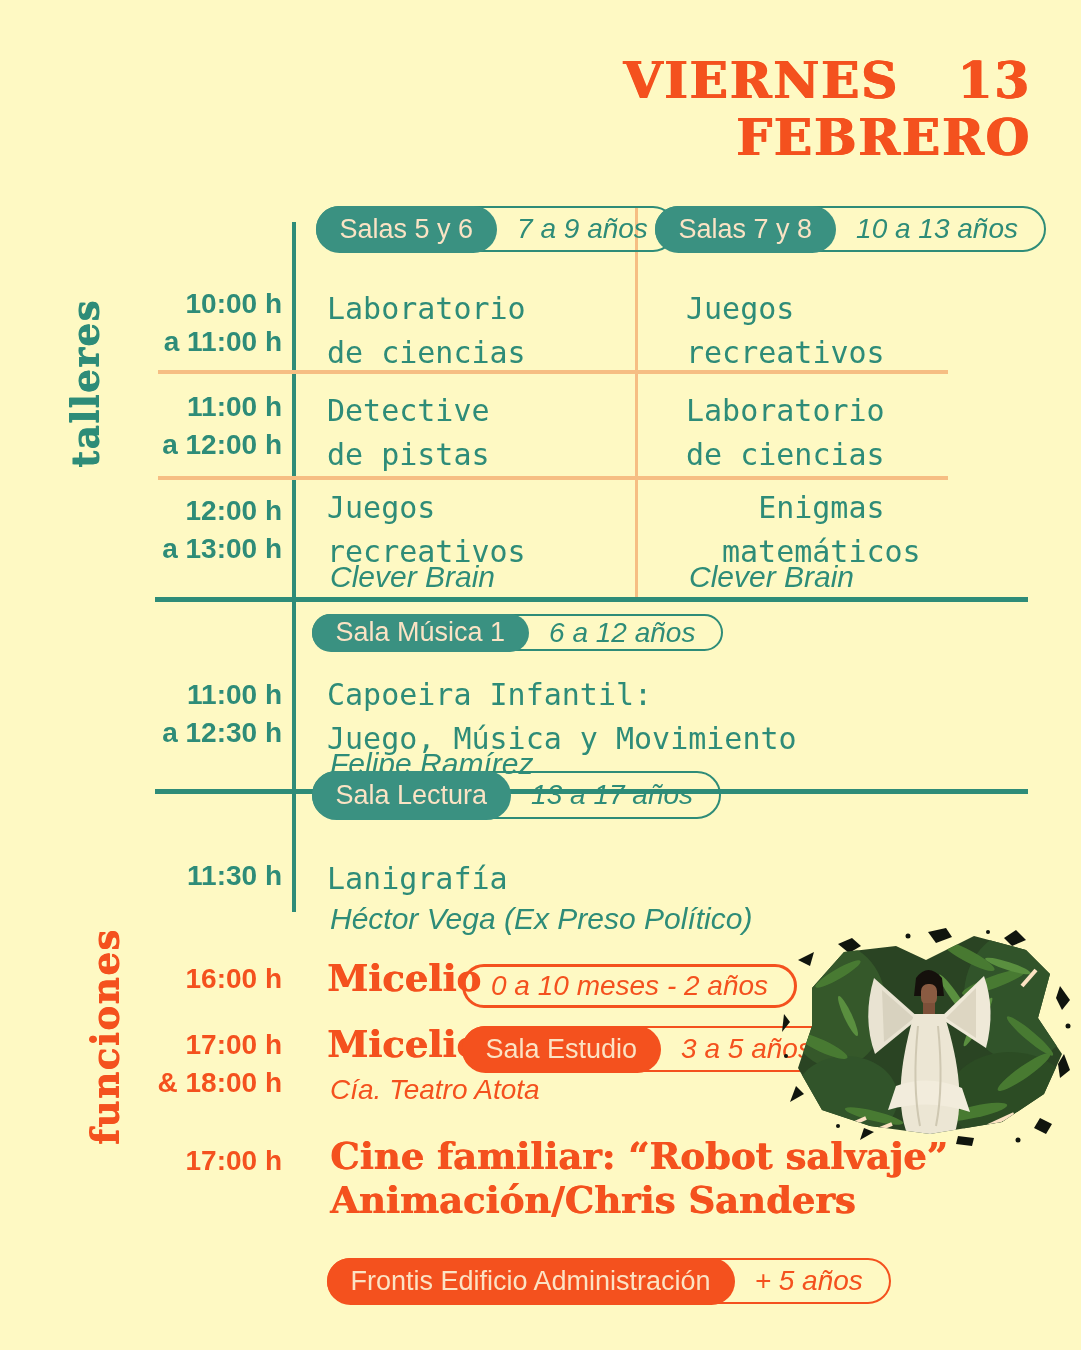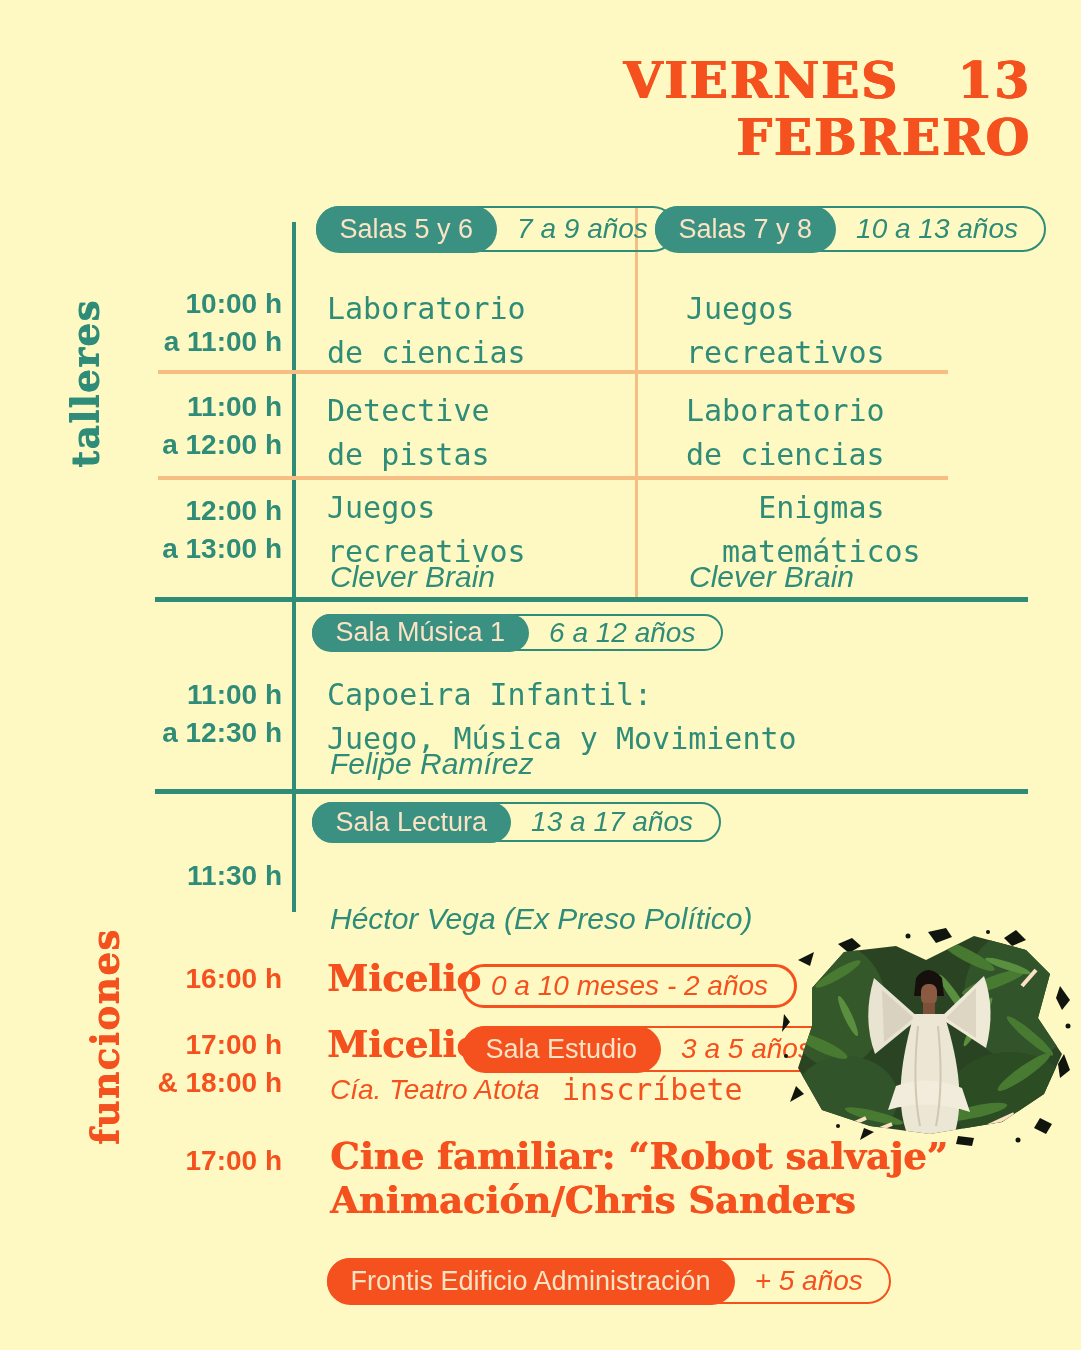--- a/index.html
+++ b/index.html
@@ -167,42 +167,42 @@
   <div class="abs pill-group teal" style="left:312px;top:614px;height:37px;">
     <span class="pill-fill">Sala Música 1</span>
     <span class="pill-age">6 a 12 años</span>
   </div>
   <div class="abs time ml" style="left:150px;top:676px;">11:00 h
 a 12:30 h</div>
   <div class="abs activity ml" style="left:327px;top:673px;">Capoeira Infantil:
 Juego, Música y Movimiento</div>
   <div class="abs presenter" style="left:330px;top:748px;">Felipe Ramírez</div>
 
-  <div class="abs pill-group teal" style="left:312px;top:802px;height:40px;">
+  <div class="abs pill-group teal" style="left:312px;top:771px;height:48px;">
     <span class="pill-fill">Sala Lectura</span>
     <span class="pill-age">13 a 17 años</span>
   </div>
   <div class="abs time" style="left:150px;top:857px;">11:30 h</div>
+  <div class="abs activity" style="left:327px;top:857px;">Lanigrafía</div>
   <div class="abs presenter" style="left:330px;top:903px;">Héctor Vega (Ex Preso Político)</div>
 
   <div class="abs time orange-t" style="left:150px;top:960px;">16:00 h</div>
   <div class="abs show-title" style="left:327px;top:956px;">Micelio</div>
   <div class="abs pill-outline-only" style="left:462px;top:964px;">
     <span>0 a 10 meses - 2  años</span>
   </div>
 
   <div class="abs time orange-t ml" style="left:150px;top:1026px;">17:00 h
 &amp; 18:00 h</div>
   <div class="abs show-title" style="left:327px;top:1022px;">Micelio</div>
   <div class="abs pill-group orange" style="left:462px;top:1026px;">
     <span class="pill-fill">Sala Estudio</span>
     <span class="pill-age">3 a 5 años</span>
   </div>
   <div class="abs presenter orange-t" style="left:330px;top:1074px;font-size:28px;">Cía. Teatro Atota</div>
-  <div class="abs activity orange-t" style="left:562px;top:1068px;">inscríbete</div>
 
   <div class="abs time orange-t" style="left:150px;top:1142px;">17:00 h</div>
   <div class="abs show-title ml" style="left:330px;top:1134px;">Cine familiar: “Robot salvaje”
 Animación/Chris Sanders</div>
   <div class="abs presenter orange-t" style="left:330px;top:1268px;font-size:29px;">Insomnia</div>
   <div class="abs pill-group orange" style="left:327px;top:1258px;">
     <span class="pill-fill">Frontis Edificio Administración</span>
     <span class="pill-age">+ 5 años</span>
   </div>
 

